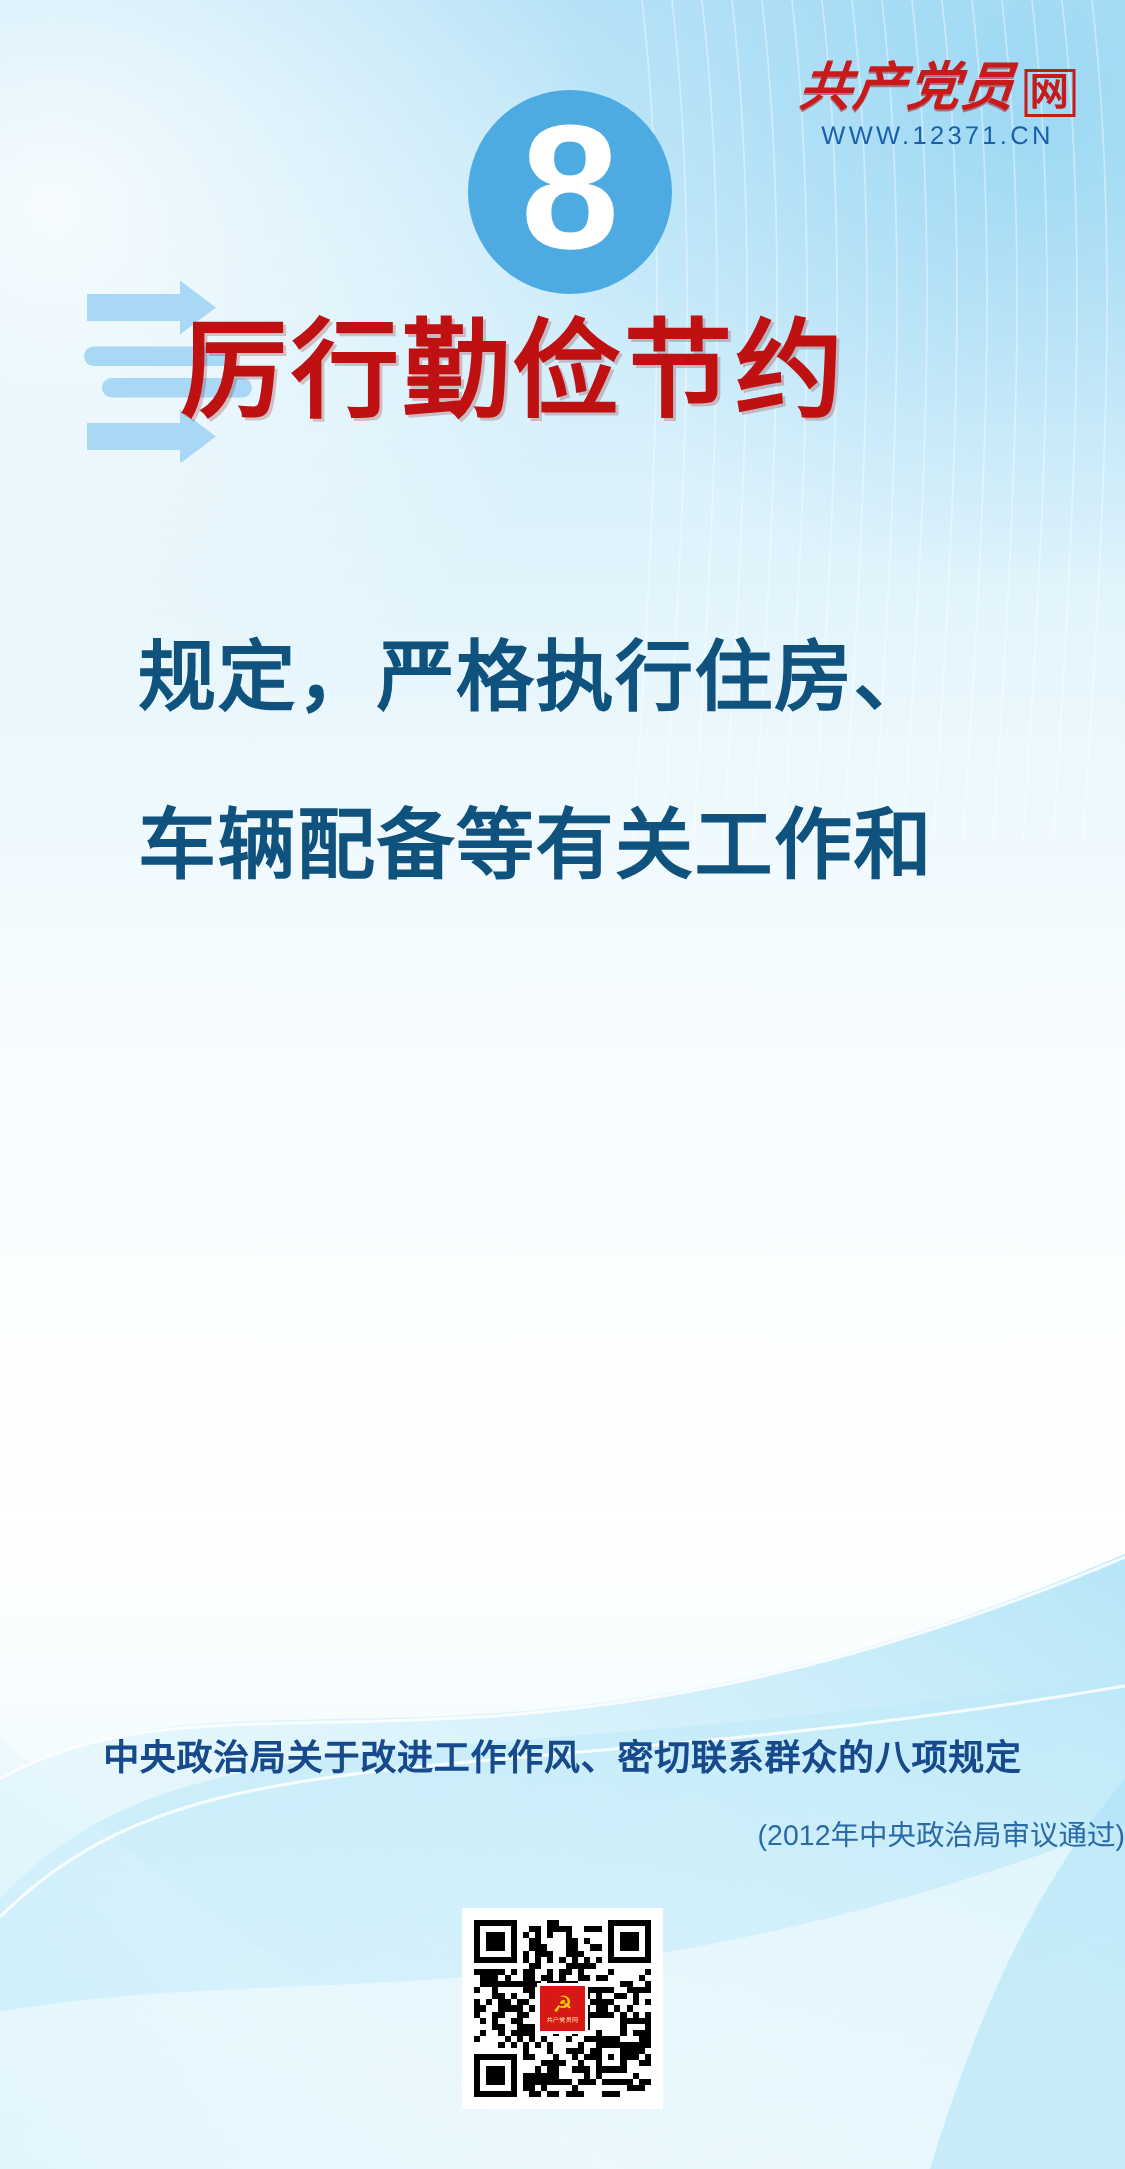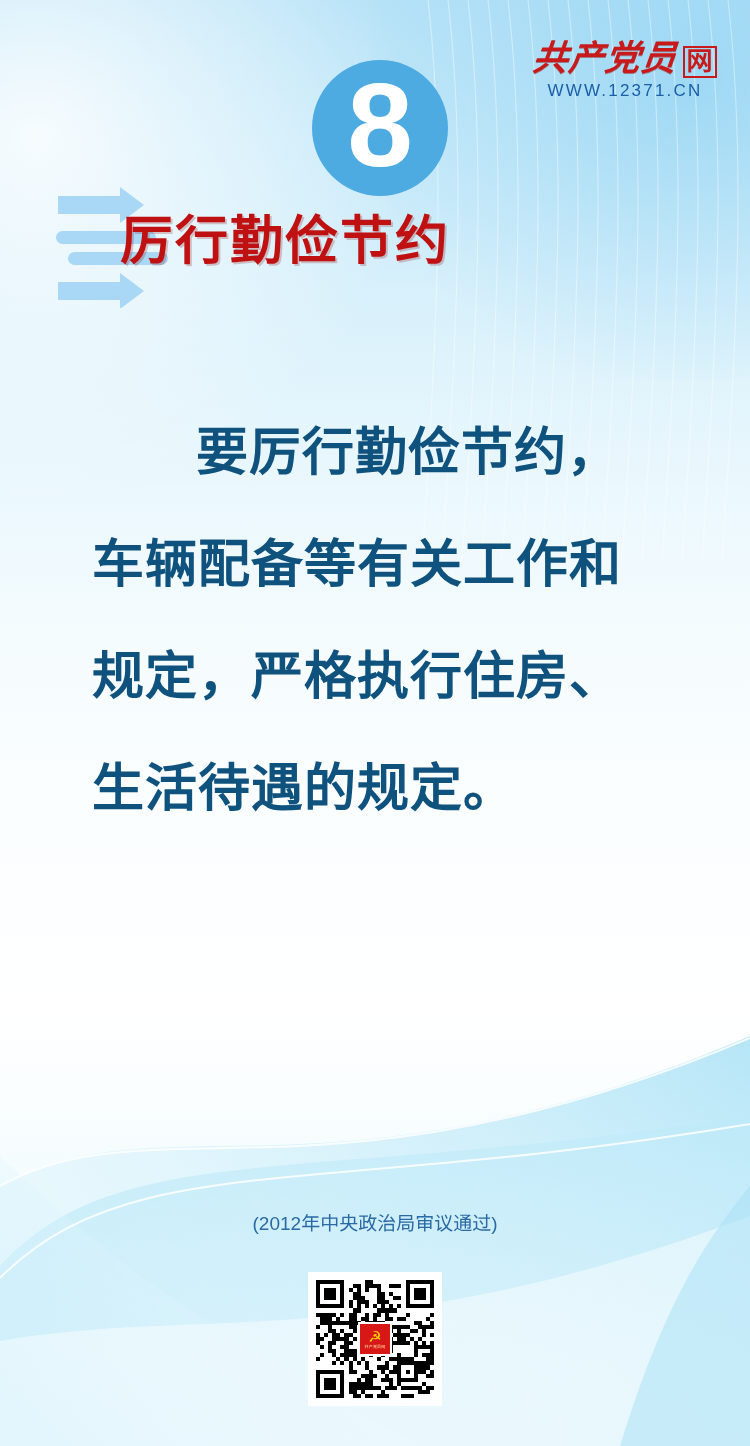--- a/index.html
+++ b/index.html
@@ -89,22 +89,22 @@
   }
   .badge8 span{
     color:#ffffff;font-size:118px;font-weight:bold;line-height:1;
     font-family:"Liberation Sans","DejaVu Sans",sans-serif;
     margin-top:-6px;
   }
 
   .arrows{position:absolute;left:56px;top:186px;width:130px;height:122px;}
 
   .headline{
-    position:absolute;left:120px;top:198px;
-    font-size:53px;font-weight:bold;color:#bf1111;
+    position:absolute;left:120px;top:188px;
+    font-size:72px;font-weight:bold;color:#bf1111;
     letter-spacing:2px;
     font-family:"Liberation Sans","DejaVu Sans",sans-serif;
     text-shadow:2px 2px 0 rgba(130,0,0,.22);
     white-space:nowrap;
     text-align:right;
   }
 
   
   .body-text{
     position:absolute;left:92px;top:396px;width:580px;
@@ -118,21 +118,21 @@
   .body-text .ln.indent{text-indent:104px;}
 
   
   .footer-title{
     position:absolute;left:0;top:1152px;width:750px;text-align:center;
     font-family:"Liberation Serif","DejaVu Serif",serif;
     font-size:24px;font-weight:bold;color:#174a8c;
     letter-spacing:.5px;
   }
   .footer-sub{
-    position:absolute;left:0;top:1208px;width:750px;text-align:center;
+    position:absolute;left:0;top:1208px;width:750px;text-align:right;
     font-size:19px;color:#2a6aa5;
     font-family:"Liberation Sans","DejaVu Sans",sans-serif;
   }
 
   .qr-wrap{
     position:absolute;left:50%;top:1272px;transform:translateX(-50%);
     width:118px;height:118px;background:#ffffff;padding:8px;
     box-sizing:content-box;
   }
   .qr-wrap svg{display:block;}
@@ -217,26 +217,25 @@
       <path d="M2 10 h62 v-9 l24 18 -24 18 v-9 h-62 z" rx="4"></path>
       <rect x="0" y="45" width="100" height="13" rx="6.5"></rect>
       <rect x="12" y="66" width="100" height="13" rx="6.5"></rect>
       <path d="M2 96 h62 v-9 l24 18 -24 18 v-9 h-62 z"></path>
     </g>
   </svg>
 
   <div class="headline">厉行勤俭节约</div>
 
   <div class="body-text">
-    <span class="ln indent">要厉行勤俭节约，</span>
+    <span class="ln">规定，严格执行住房、</span>
     <span class="ln">车辆配备等有关工作和</span>
-    <span class="ln">规定，严格执行住房、</span>
-    <span class="ln">生活待遇的规定。</span>
   </div>
 
+  <div class="footer-title">中央政治局关于改进工作作风、密切联系群众的八项规定</div>
   <div class="footer-sub">(2012年中央政治局审议通过)</div>
 
   <div class="qr-wrap">
     <svg width="118" height="118" viewBox="0 0 29 29" shape-rendering="crispEdges">
       <rect width="29" height="29" fill="#ffffff"></rect>
       <g fill="#000000" id="qrcells">
           <rect x="0" y="0" width="1" height="1"></rect>
           <rect x="1" y="0" width="1" height="1"></rect>
           <rect x="2" y="0" width="1" height="1"></rect>
           <rect x="3" y="0" width="1" height="1"></rect>

